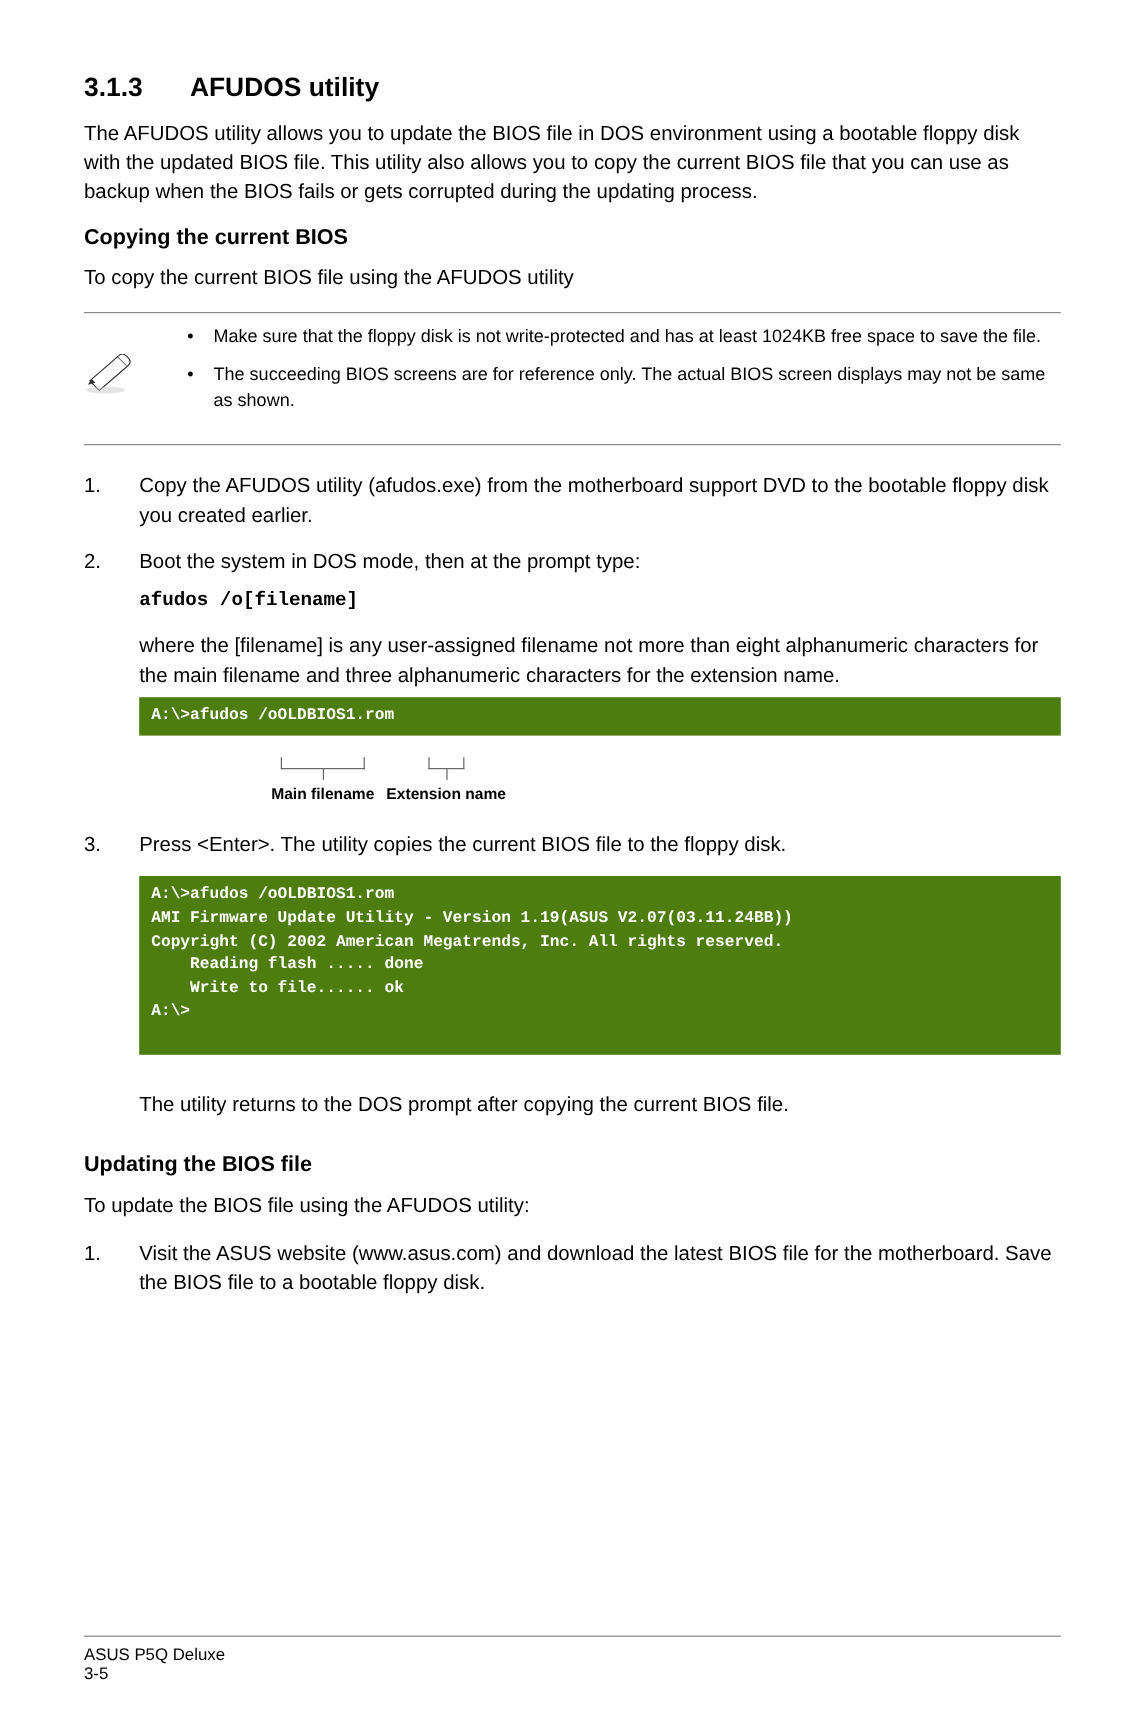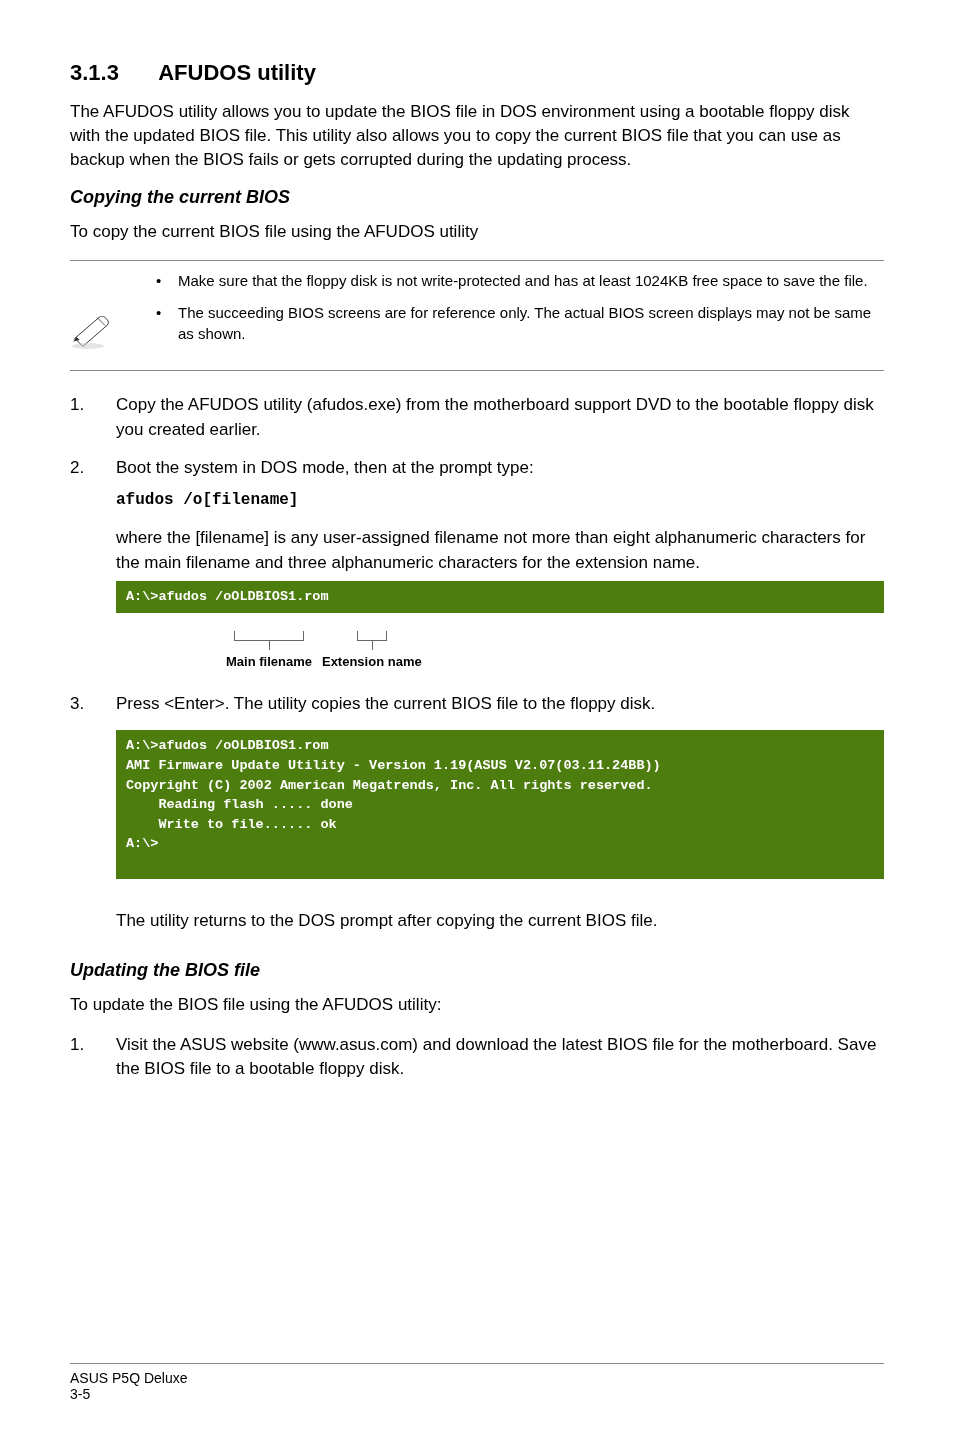--- a/index.html
+++ b/index.html
@@ -28,29 +28,28 @@
     p.body-text {
       font-size: 17px;
       line-height: 1.4;
       margin-bottom: 16px;
     }
     h3.subheading {
       font-size: 18px;
       font-weight: bold;
       margin-top: 6px;
       margin-bottom: 12px;
-      font-style: italic;
     }
     .note-box {
       border-top: 1px solid #888;
       border-bottom: 1px solid #888;
       padding: 10px 0 14px 0;
       margin: 14px 0 22px 0;
       display: flex;
-      align-items: flex-end;
+      align-items: center;
       gap: 30px;
     }
     .note-icon {
       width: 50px;
       flex-shrink: 0;
       padding-top: 4px;
     }
     .note-icon svg {
       width: 48px;
       height: 36px;

